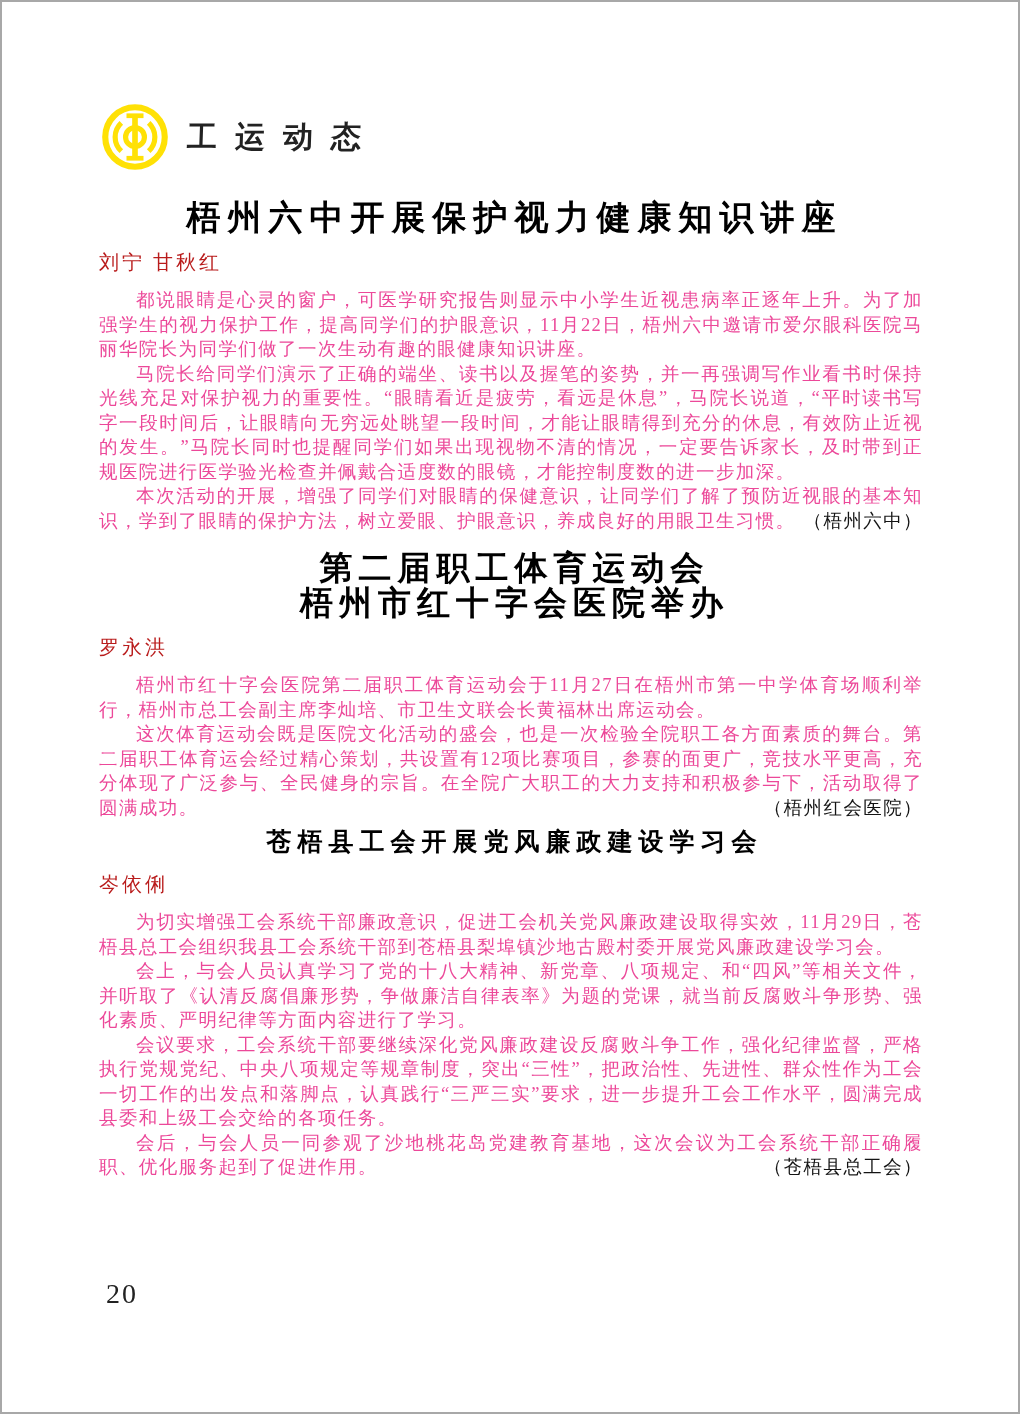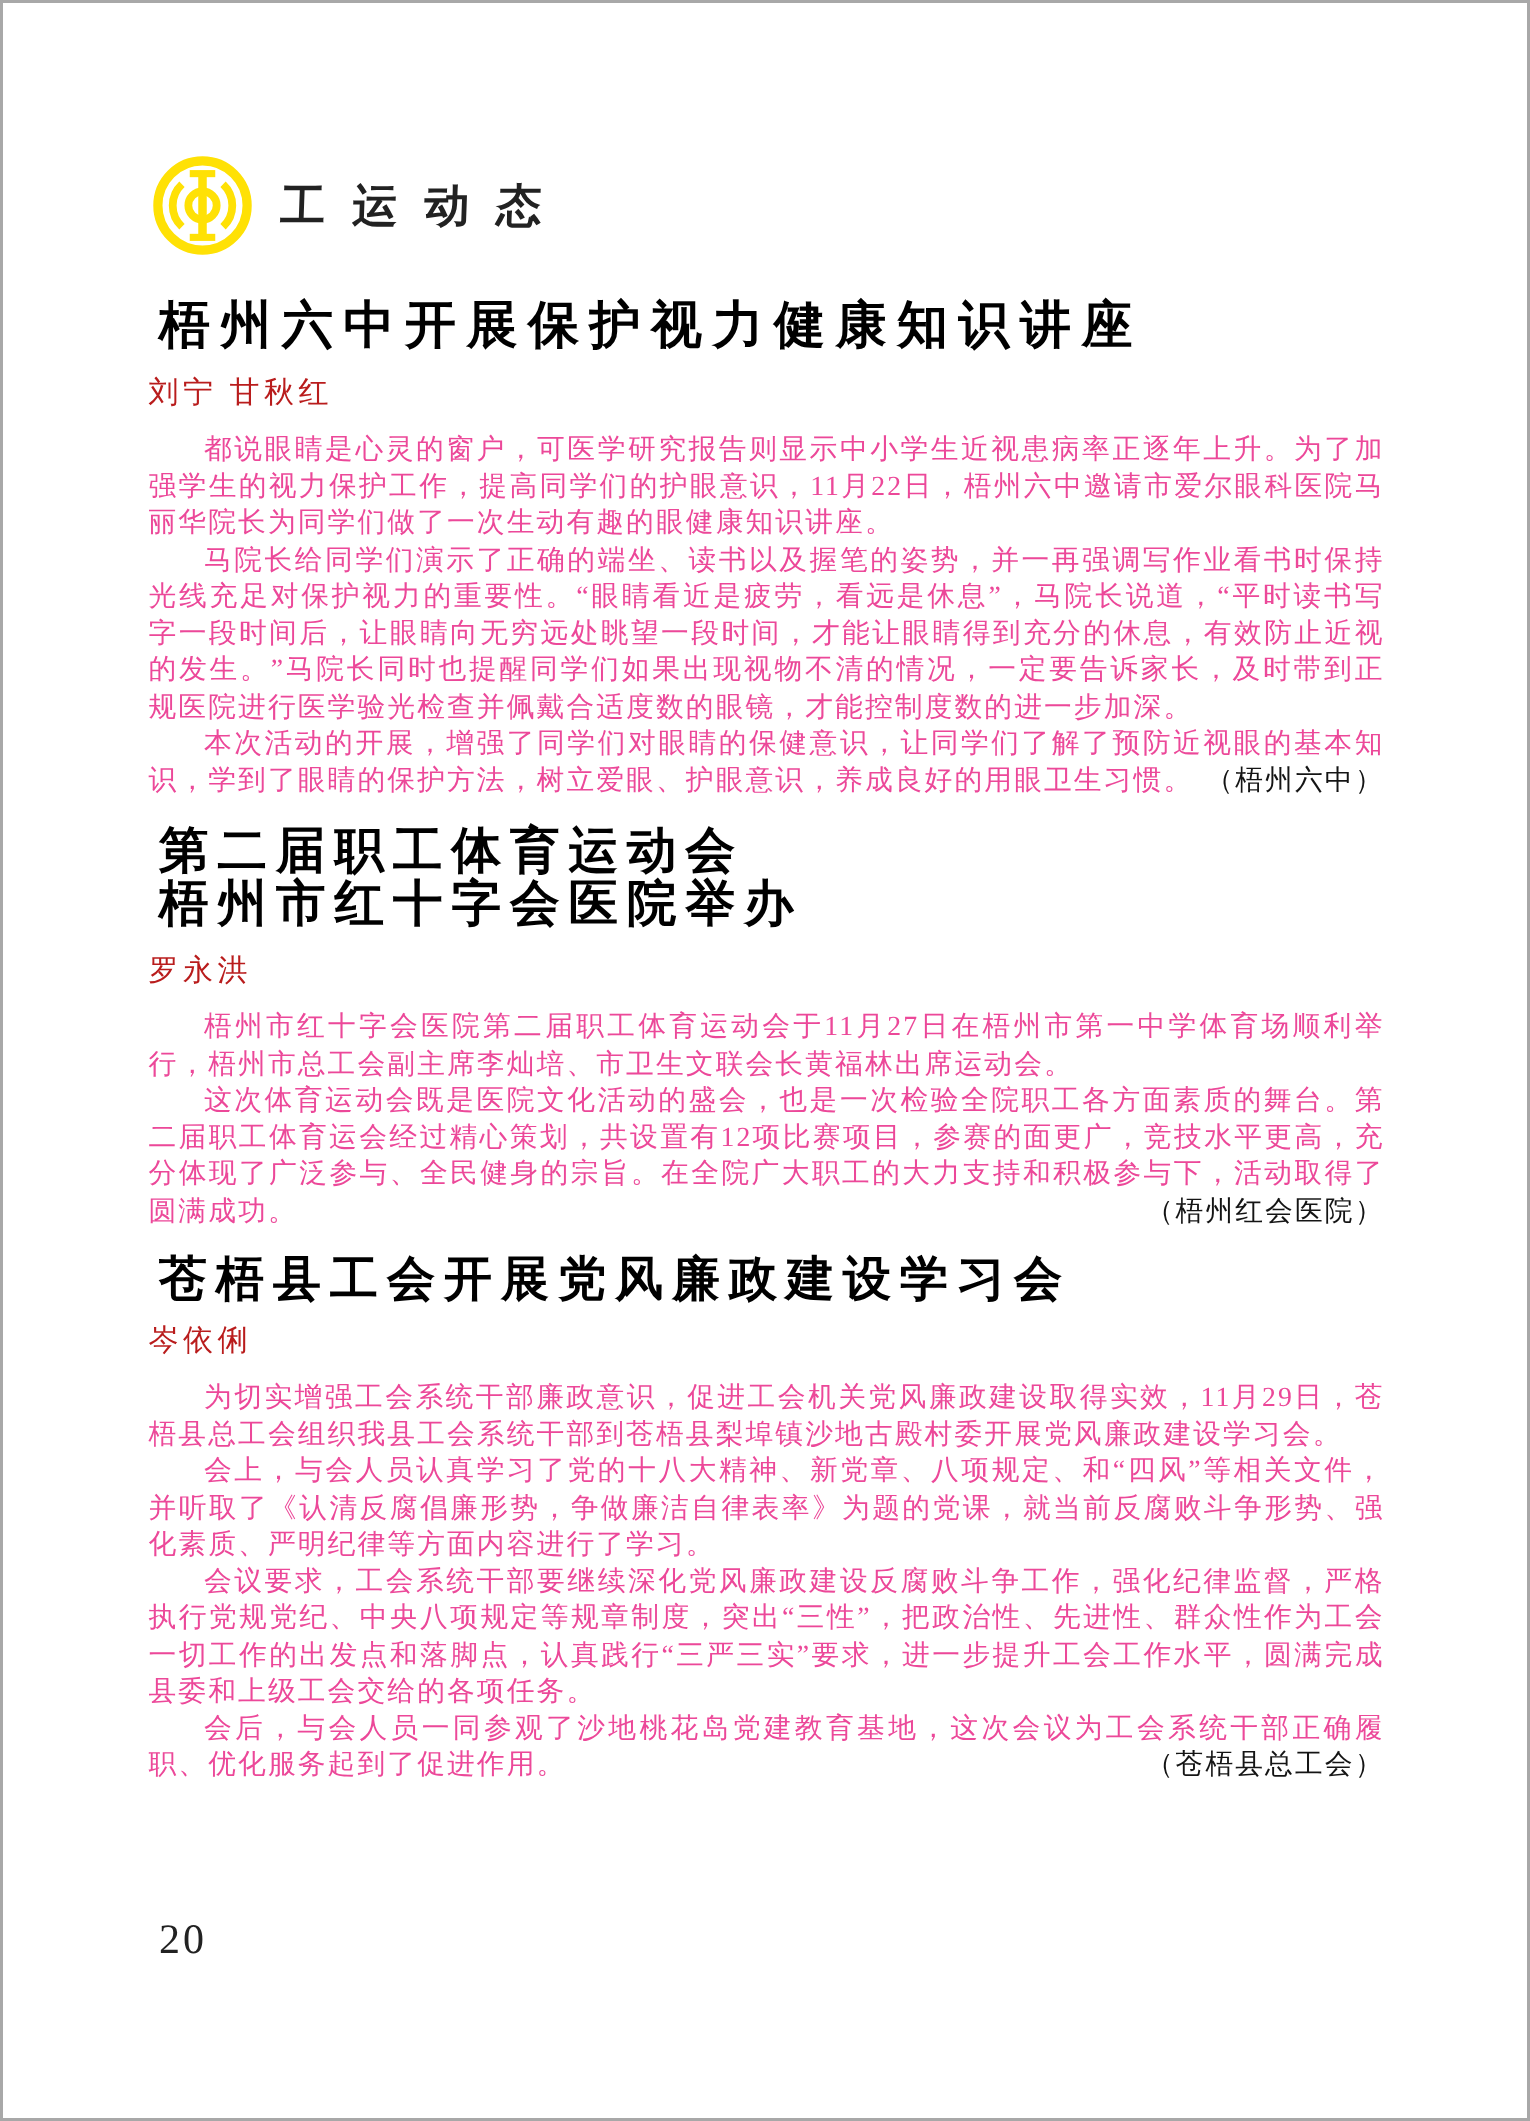--- a/index.html
+++ b/index.html
@@ -27,32 +27,32 @@
     font-size: 30px;
     font-weight: bold;
     letter-spacing: 18px;
     color: #222;
     transform: skewX(-2deg);
     white-space: nowrap;
   }
 
   
   .article-title {
-    text-align: left;
+    text-align: center;
     font-weight: 900;
     color: #000;
     font-size: 34px;
     line-height: 44px;
     letter-spacing: 7px;
     text-indent: 7px; 
   }
   .title-line { display: block; }
   .a1 .article-title { margin-top: 24px; }
   .a2 .article-title { margin-top: 18px; font-size: 33px; line-height: 35px; letter-spacing: 6px; }
-  .a3 .article-title { margin-top: 10px; font-size: 32px; letter-spacing: 6px; }
+  .a3 .article-title { margin-top: 0; font-size: 25px; letter-spacing: 6px; }
 
   .byline {
     text-align: left;
     font-size: 20px;
     letter-spacing: 3px;
     margin-top: 10px;
     line-height: 25px;
     color: #b91c1c;
   }
   .a2 .byline { margin-top: 14px; }

